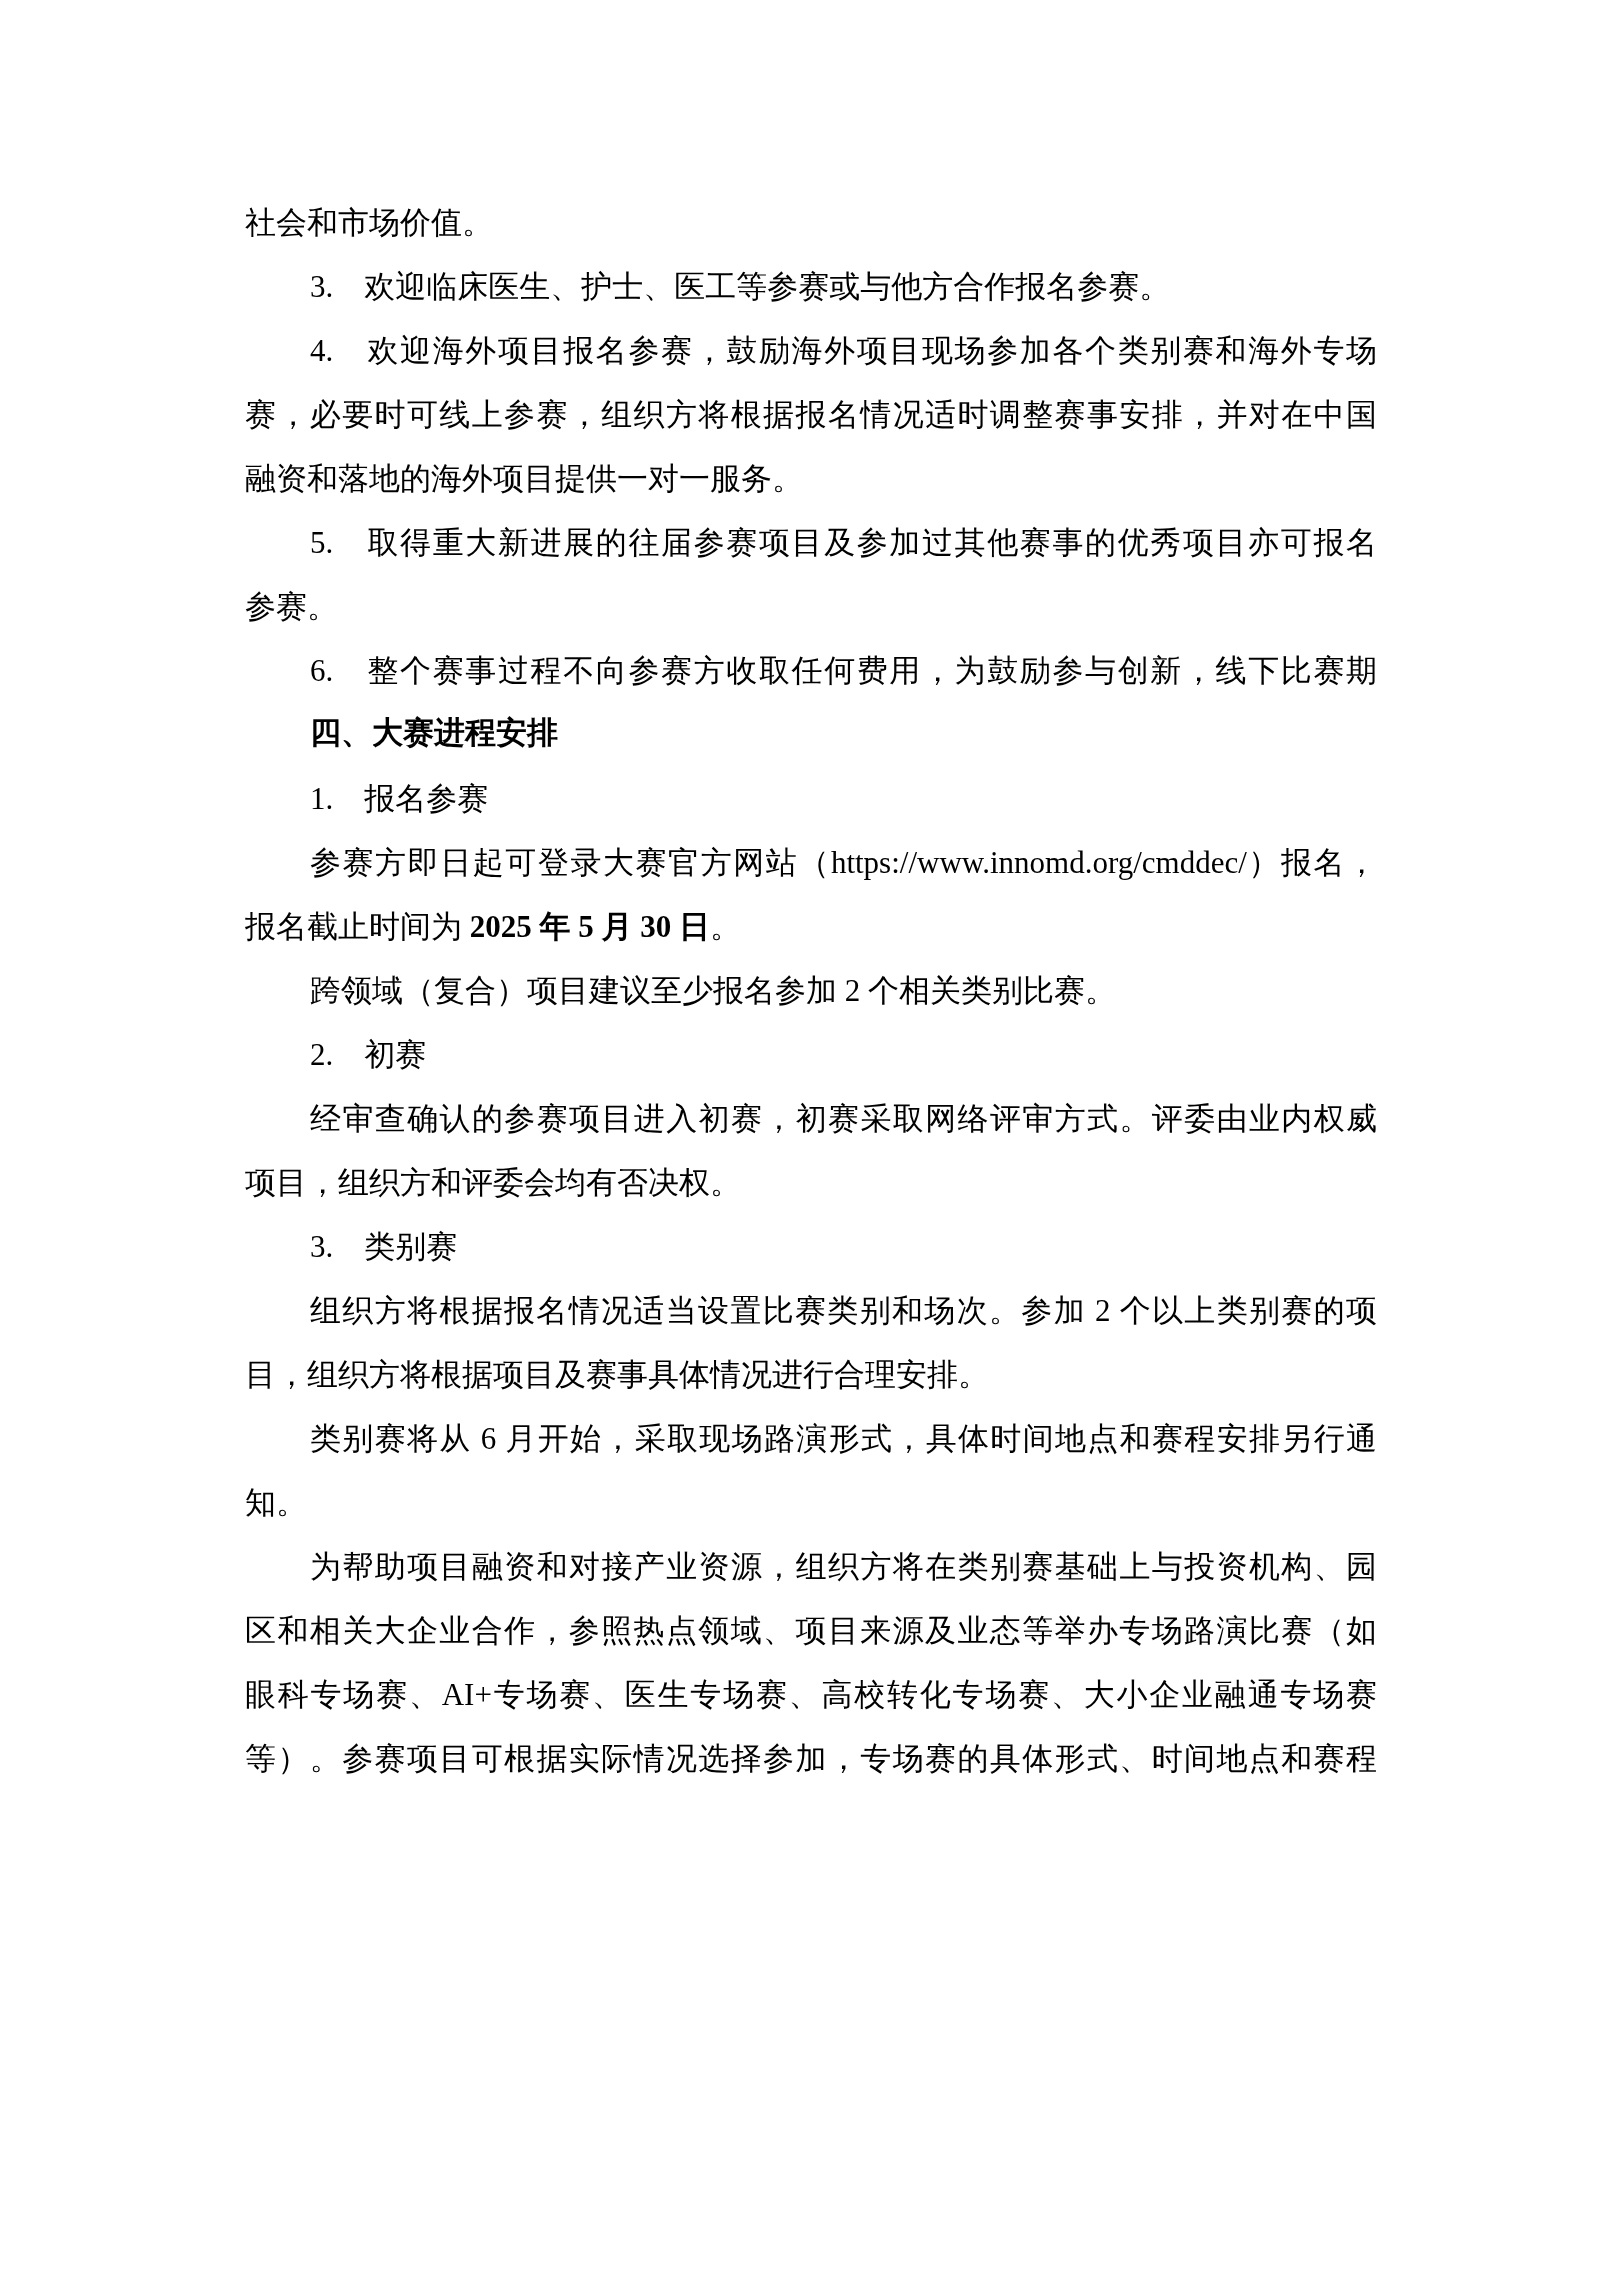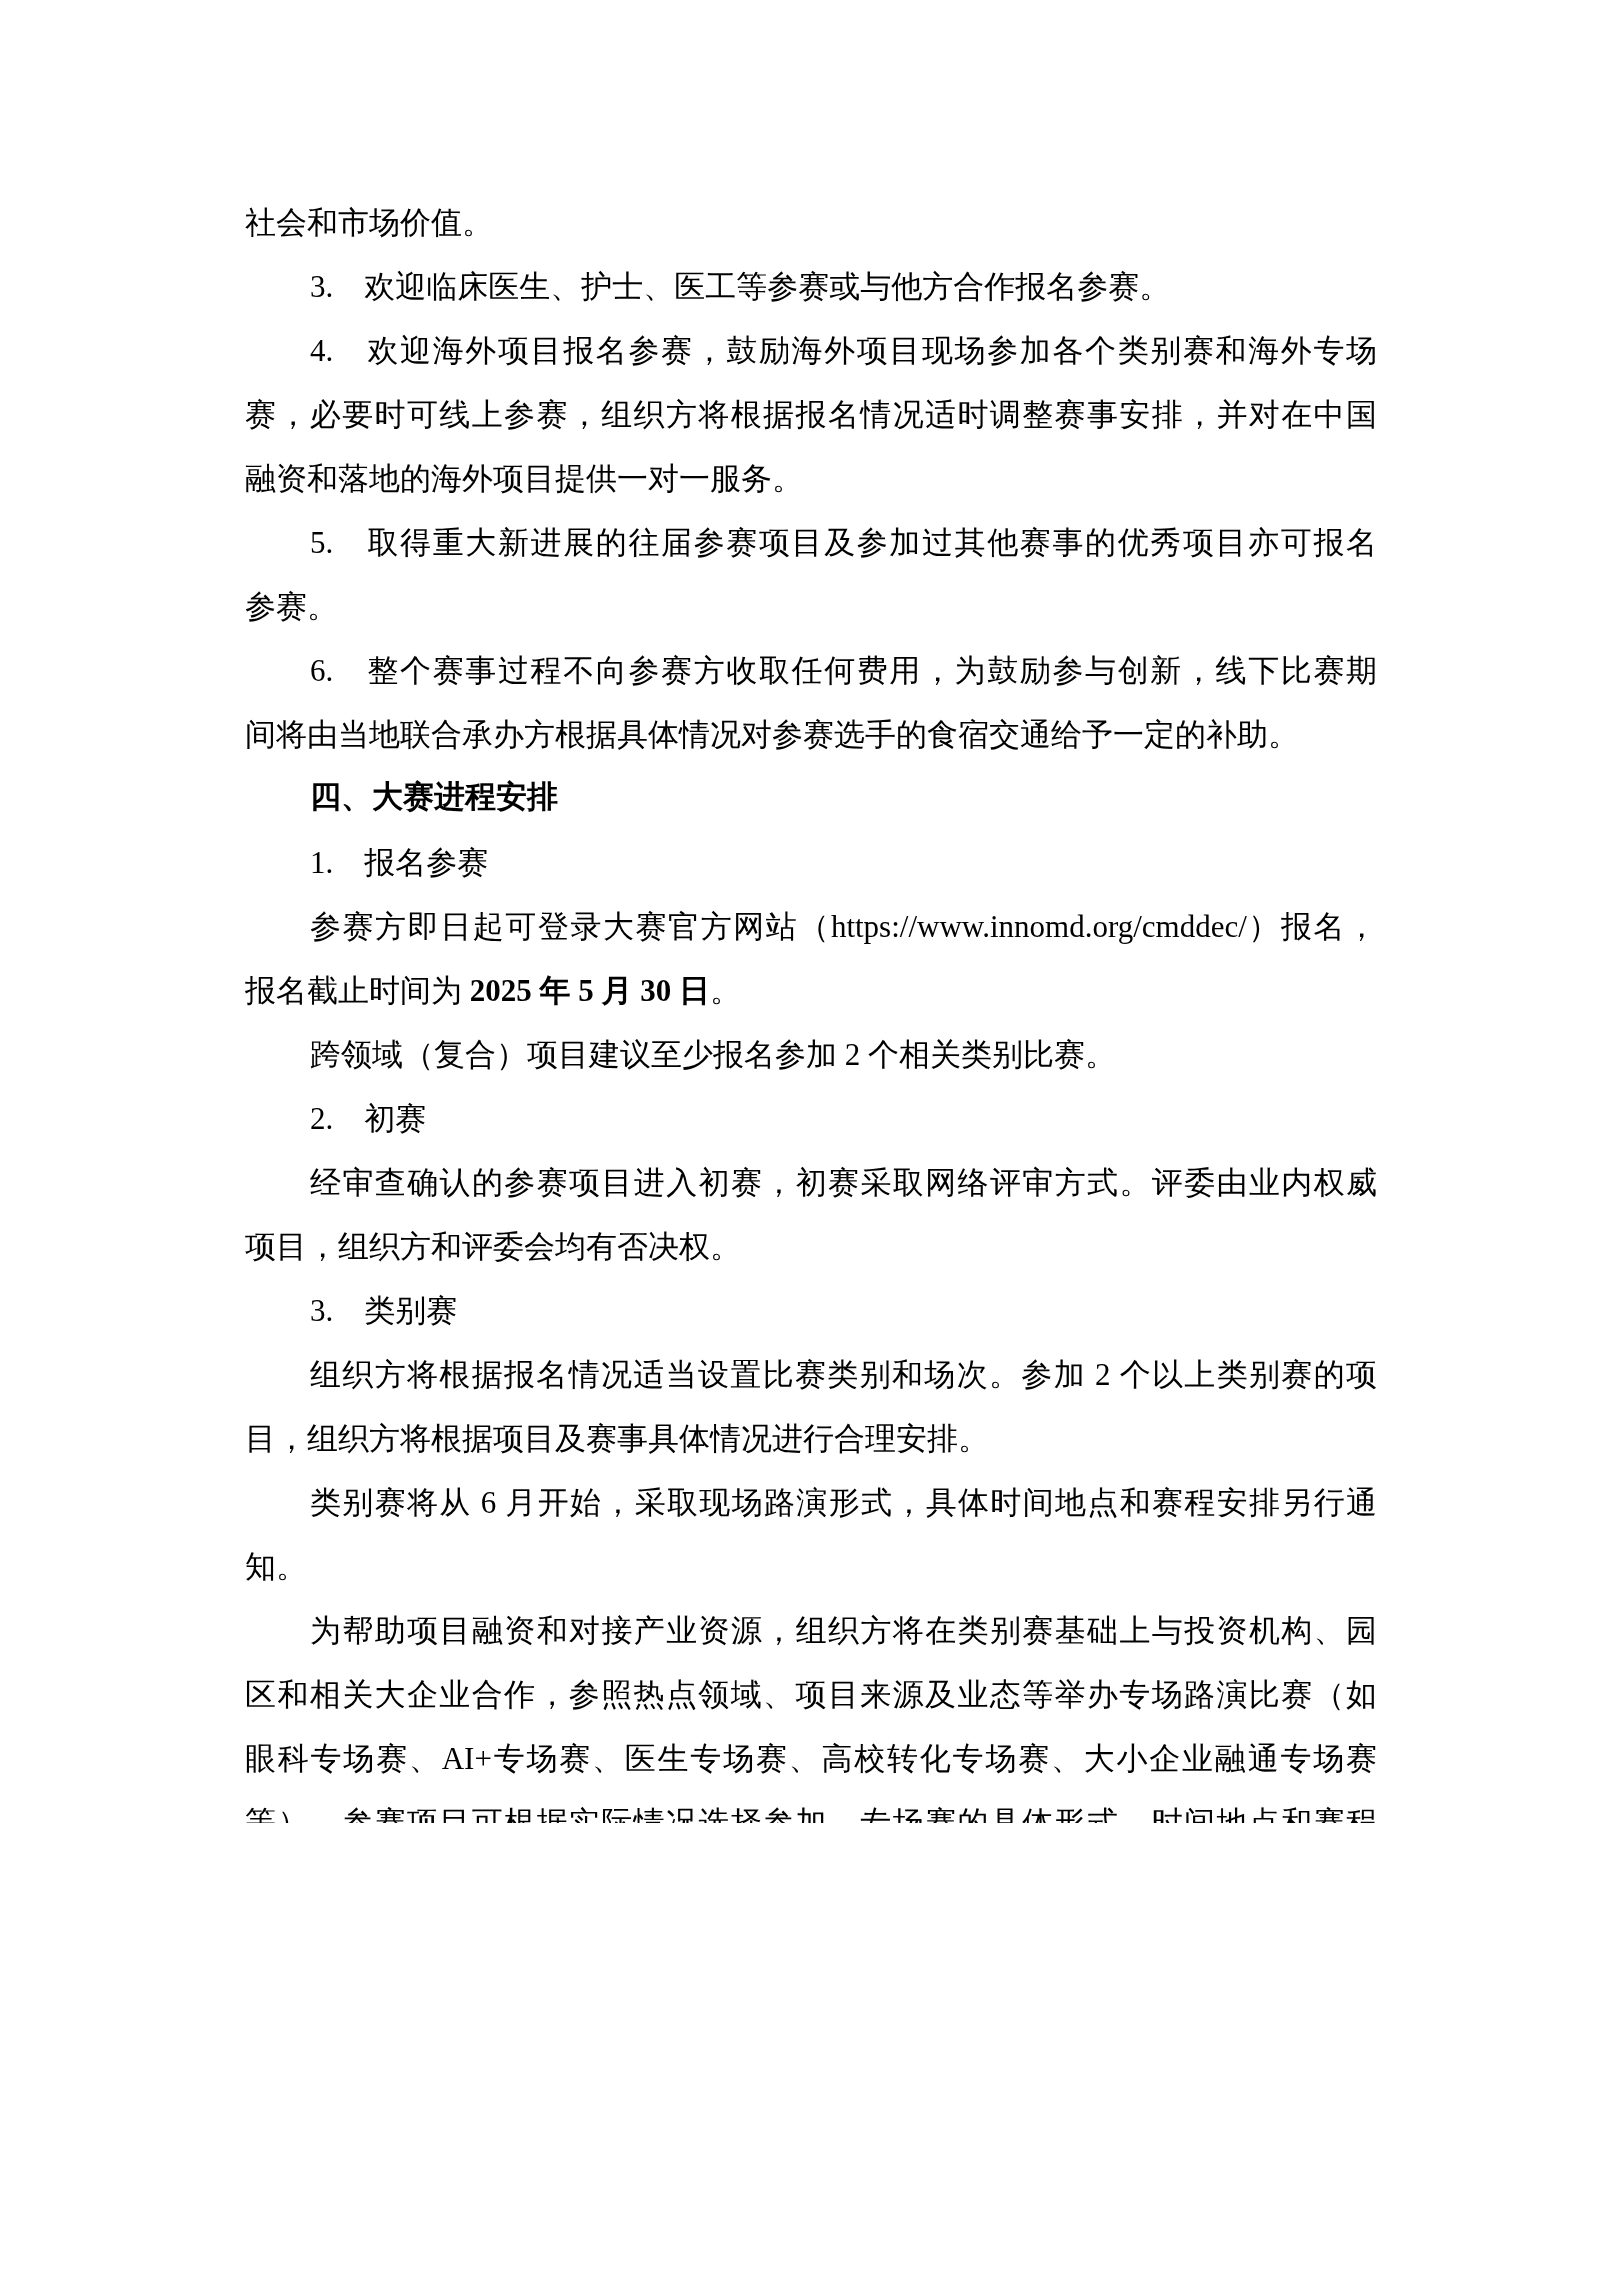--- a/index.html
+++ b/index.html
@@ -61,21 +61,20 @@
 <div class="page">
   <div class="content">
       <div class="line"><span class="run">社会和市场价值。</span></div>
       <div class="line indent"><span class="run">3.　欢迎临床医生、护士、医工等参赛或与他方合作报名参赛。</span></div>
       <div class="line indent fill"><span class="run">4.　欢迎海外项目报名参赛，鼓励海外项目现场参加各个类别赛和海外专场</span></div>
       <div class="line fill"><span class="run">赛，必要时可线上参赛，组织方将根据报名情况适时调整赛事安排，并对在中国</span></div>
       <div class="line"><span class="run">融资和落地的海外项目提供一对一服务。</span></div>
       <div class="line indent fill"><span class="run">5.　取得重大新进展的往届参赛项目及参加过其他赛事的优秀项目亦可报名</span></div>
       <div class="line"><span class="run">参赛。</span></div>
       <div class="line indent fill"><span class="run">6.　整个赛事过程不向参赛方收取任何费用，为鼓励参与创新，线下比赛期</span></div>
-      <div class="line"><span class="run">间将由当地联合承办方根据具体情况对参赛选手的食宿交通给予一定的补助。</span></div>
       <div class="line indent heading"><span class="run bold">四、大赛进程安排</span></div>
       <div class="line indent"><span class="run">1.　报名参赛</span></div>
       <div class="line indent fill"><span class="run">参赛方即日起可登录大赛官方网站（https://www.innomd.org/cmddec/）报名，</span></div>
       <div class="line"><span class="run">报名截止时间为 </span><span class="run bold">2025 年 5 月 30 日</span><span class="run">。</span></div>
       <div class="line indent"><span class="run">跨领域（复合）项目建议至少报名参加 2 个相关类别比赛。</span></div>
       <div class="line indent"><span class="run">2.　初赛</span></div>
       <div class="line indent fill"><span class="run">经审查确认的参赛项目进入初赛，初赛采取网络评审方式。评委由业内权威</span></div>
       <div class="line"><span class="run">项目，组织方和评委会均有否决权。</span></div>
       <div class="line indent"><span class="run">3.　类别赛</span></div>
       <div class="line indent fill"><span class="run">组织方将根据报名情况适当设置比赛类别和场次。参加 2 个以上类别赛的项</span></div>

